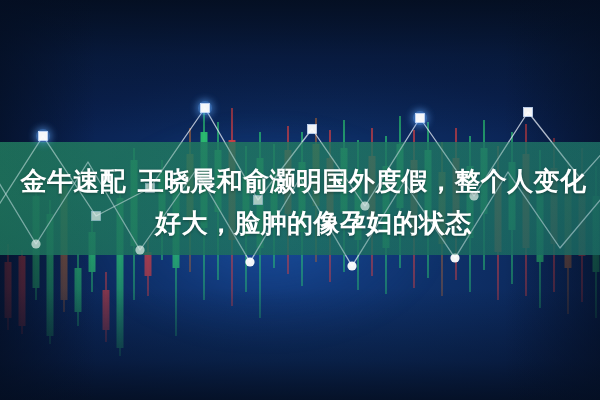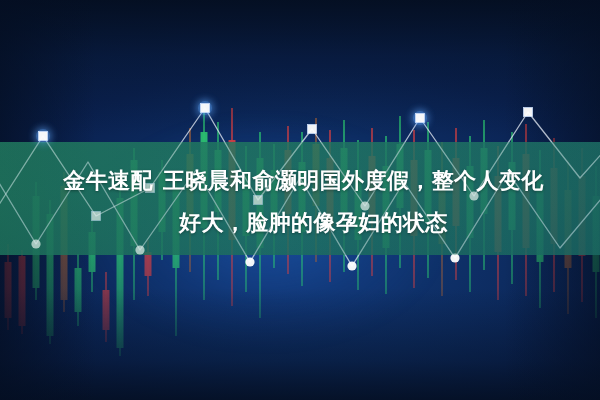--- a/index.html
+++ b/index.html
@@ -80,21 +80,21 @@
   }
 
   
   .headline {
     position: absolute;
     left: 7px;
     right: 0;
     top: 160px;
     text-align: center;
     color: #ffffff;
-    font-size: 22px;
+    font-size: 26px;
     font-weight: 700;
     line-height: 42px;
     letter-spacing: 0.4px;
     text-shadow: 0 1px 3px rgba(0,0,0,0.35);
     white-space: nowrap;
   }
   .headline .l1 { display: block; }
   .headline .l2 { display: block; margin-left: 20px; }
 
   .brand { margin-right: 2px; }

